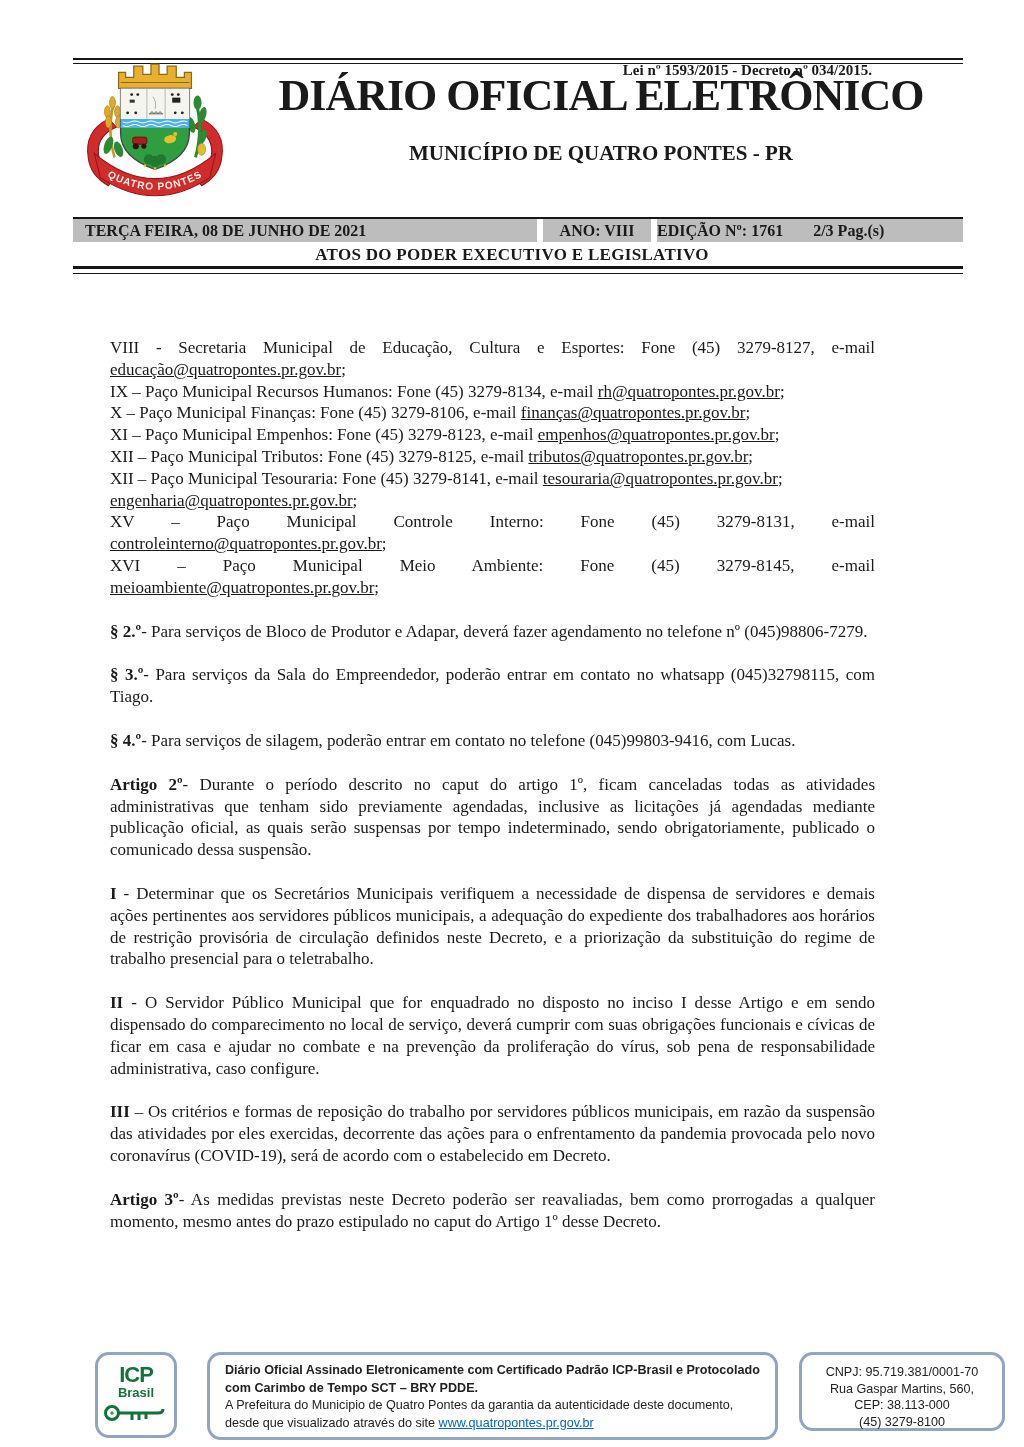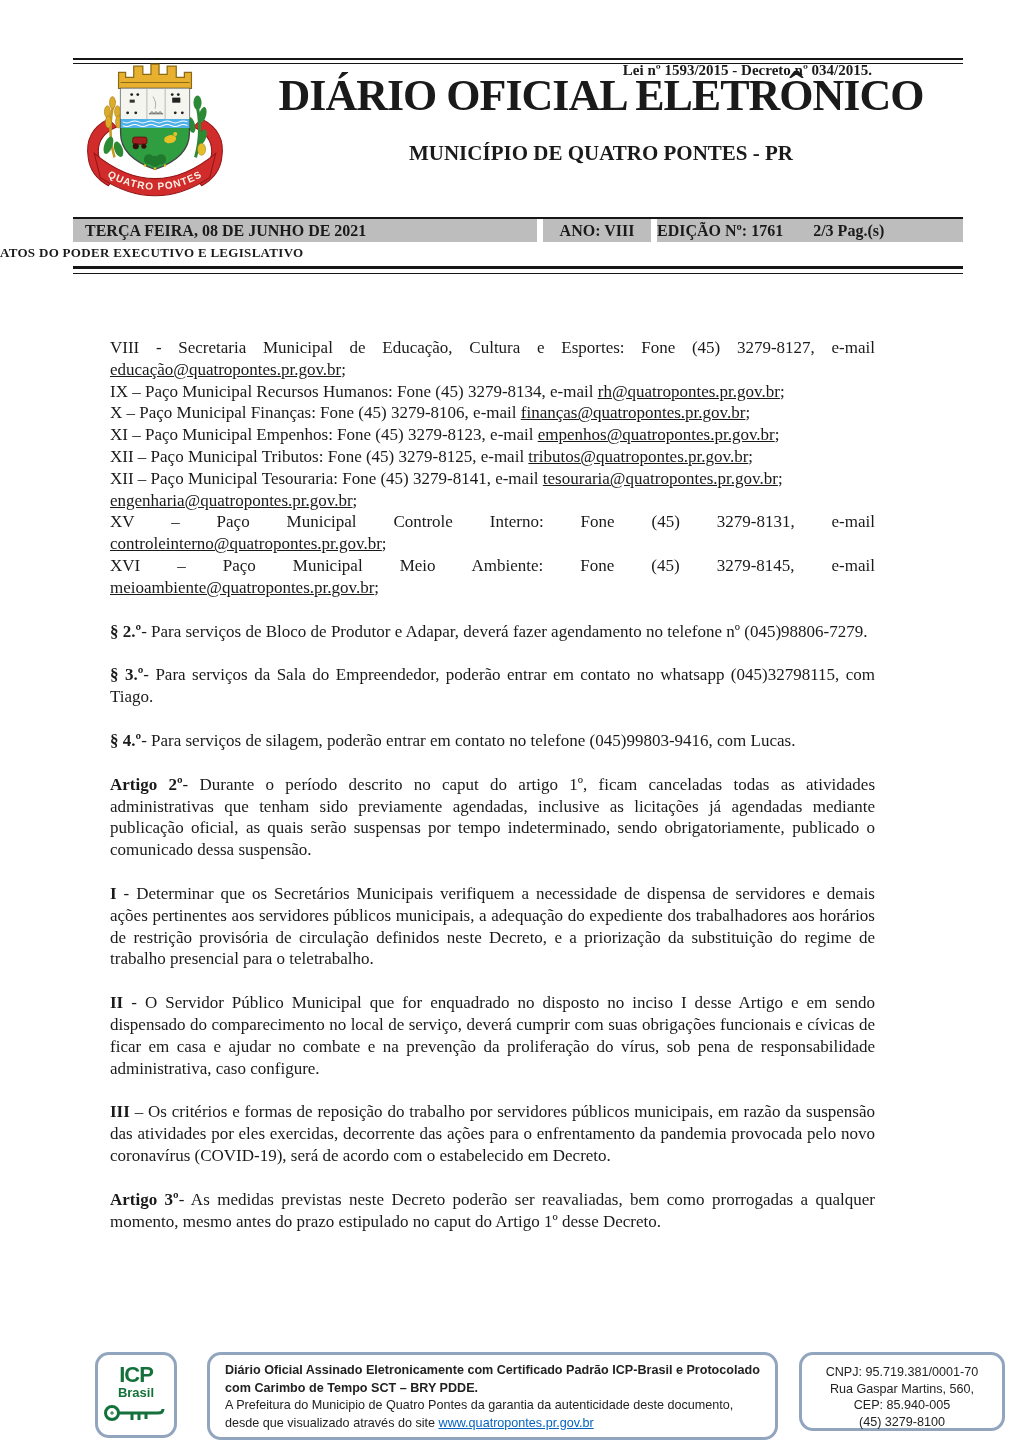--- a/index.html
+++ b/index.html
@@ -17,22 +17,22 @@
             font-size:21px;font-weight:bold;}
 
   
   .date-bar{position:absolute;top:217px;left:73px;width:890px;
             border-top:2.5px solid #161616;display:flex;gap:6px;
             font-weight:bold;font-size:16px;}
   .cell{background:#bdbdbd;height:23px;line-height:23px;white-space:nowrap;}
   .cell-date{flex:0 0 452px;padding-left:12px;}
   .cell-ano{flex:0 0 108px;text-align:center;}
   .cell-edicao{flex:1;display:flex;gap:30px;padding-right:10px;}
-  .section-title{position:absolute;top:245px;left:0;width:100%;text-align:left;
-            font-weight:bold;font-size:13px;letter-spacing:.3px;}
+  .section-title{position:absolute;top:245px;left:0;width:100%;text-align:center;
+            font-weight:bold;font-size:17px;letter-spacing:.3px;}
   .bottom-rule{position:absolute;top:266px;left:73px;width:890px;height:4px;
             border-top:3px solid #161616;border-bottom:1.5px solid #161616;}
 
   
   .doc-body{position:absolute;top:337px;left:110px;width:765px;
             font-size:17px;line-height:21.8px;text-align:justify;}
   .para{margin:0;}
   .para.gap{margin-top:22px;}
   .para.jlast{text-align:justify;text-align-last:justify;}
   .bold{font-weight:bold;}
@@ -178,17 +178,17 @@
   </div>
 
   <div class="fbox cert-box">
     <p class="cert-bold">Diário Oficial Assinado Eletronicamente com Certificado Padrão ICP-Brasil e Protocolado com Carimbo de Tempo SCT – BRY PDDE.</p>
     <p><span>A Prefeitura do Municipio de Quatro Pontes da garantia da autenticidade deste documento, desde que visualizado através do site </span><span class="link">www.quatropontes.pr.gov.br</span></p>
   </div>
 
   <div class="fbox addr-box">
       <div>CNPJ: 95.719.381/0001-70</div>
       <div>Rua Gaspar Martins, 560,</div>
-      <div>CEP: 85.940-005</div>
+      <div>CEP: 38.113-000</div>
       <div>(45) 3279-8100</div>
     </div>
 
 </div>
 
 </body></html>

